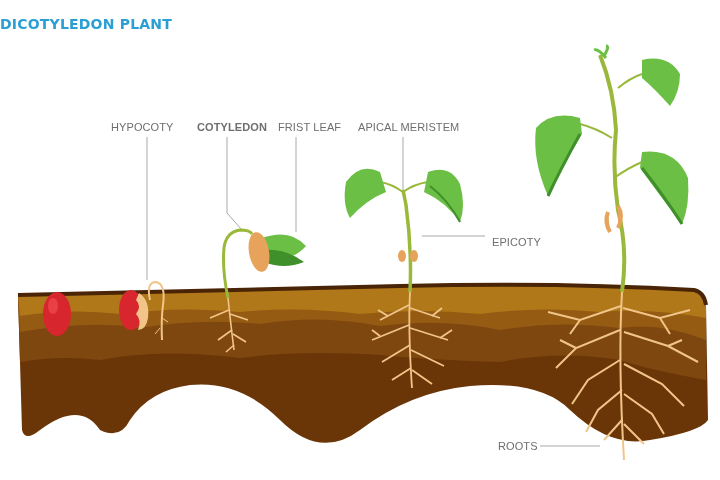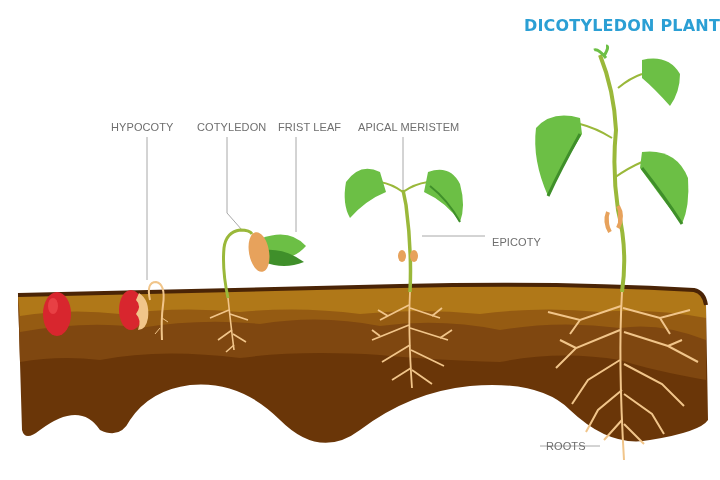--- a/index.html
+++ b/index.html
@@ -1,19 +1,19 @@
 <!DOCTYPE html>
 <html><head>
   <meta charset="utf-8">
   <style>
     html, body { margin: 0; padding: 0; background: #ffffff; }
     body { width: 720px; height: 480px; position: relative; overflow: hidden;
            font-family: "Liberation Sans", sans-serif; }
-    .title { position: absolute; left: 0; width: 720px; top: 16px; text-align: right;
-             font-family: "DejaVu Sans", sans-serif; font-weight: bold; font-size: 16px;
+    .title { position: absolute; left: 0; width: 720px; top: 16px; text-align: left;
+             font-family: "DejaVu Sans", sans-serif; font-weight: bold; font-size: 14px;
              color: #2b9fd4; letter-spacing: 0.2px; }
     .label { position: absolute; font-family: "Liberation Sans", sans-serif; font-size: 11px;
              color: #6e6e6e; letter-spacing: 0.1px; white-space: nowrap; }
     svg.scene { position: absolute; left: 0; top: 0; }
   </style>
 </head>
 <body>
 
 <div class="title">DICOTYLEDON PLANT</div>
 
@@ -92,17 +92,17 @@
       <path d="M620,330 L576,348 L556,368 M624,332 L668,346 L698,362"></path>
       <path d="M620,360 L588,380 L572,404 M624,364 L662,384 L684,406"></path>
       <path d="M622,390 L598,410 L586,432 M624,394 L652,414 L664,434"></path>
       <path d="M622,420 L604,440 M624,424 L644,444"></path>
       <path d="M580,320 L570,334 M660,318 L670,334 M576,348 L560,340 M668,346 L682,340"></path>
     </g>
   </g>
 </svg>
 
 <div class="label" style="left:111px; top:121px;">HYPOCOTY</div>
-<div class="label" style="left:197px; top:121px;">COTYLEDON</div>
+<div class="label" style="left:197px; top:121px;font-weight:bold;">COTYLEDON</div>
 <div class="label" style="left:278px; top:121px;text-align:center;">FRIST LEAF</div>
 <div class="label" style="left:358px; top:121px;text-align:right;">APICAL MERISTEM</div>
 <div class="label" style="left:492px; top:236px;">EPICOTY</div>
-<div class="label" style="left:498px; top:440px;margin-left:48px;">ROOTS</div>
+<div class="label" style="left:498px; top:440px;">ROOTS</div>
 
 </body></html>

